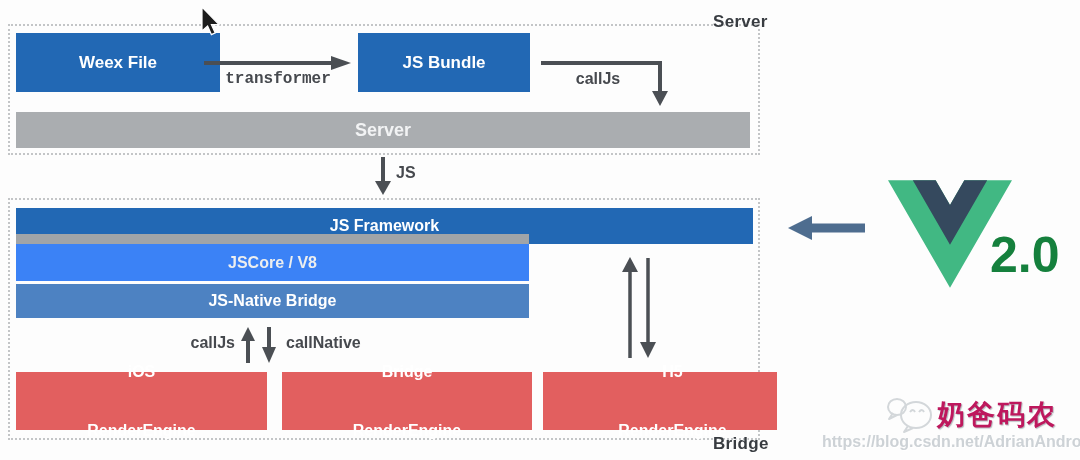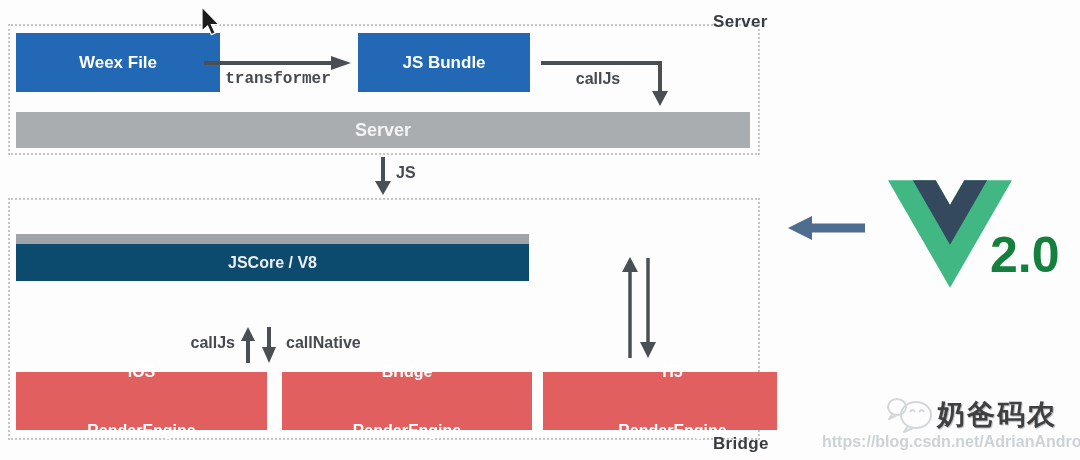--- a/index.html
+++ b/index.html
@@ -6,26 +6,26 @@
   .stage{
     position:relative;width:1080px;height:460px;background:#fdfdfd;overflow:hidden;
     font-family:"Liberation Sans",sans-serif;font-weight:bold;
   }
   .abs{position:absolute;}
   .dashedbox{border:2px dotted #c3c5c7;background:transparent;}
   .corner-label{color:#383c41;font-size:17px;letter-spacing:.3px;text-shadow:1px 1px 0 rgba(255,255,255,.65);}
   .bluebox{background:#2268b4;color:#ffffff;display:flex;align-items:center;justify-content:center;font-size:17px;}
   .graybar{background:#aaadb0;color:#f2f3f4;display:flex;align-items:center;justify-content:center;font-size:18px;}
   .fwbar{background:#2268b4;color:#ffffff;display:flex;align-items:center;justify-content:center;font-size:16px;z-index:1;}
-  .jscorebar{background:#0c4a6e;border-top:10px solid #a0a4a8;color:#eceeef;display:flex;align-items:center;justify-content:center;font-size:16px;z-index:2;box-sizing:border-box;}
+  .jscorebar{background:#3b82f6;border-top:10px solid #a0a4a8;color:#eceeef;display:flex;align-items:center;justify-content:center;font-size:16px;z-index:2;box-sizing:border-box;}
   .bridgebar{background:#4d82c2;color:#ffffff;display:flex;align-items:center;justify-content:center;font-size:16px;z-index:2;}
   .redbox{background:#e25f5f;color:#ffffff;display:flex;flex-direction:column;align-items:center;justify-content:center;font-size:16px;line-height:1.45;text-align:center;gap:36px;}
   .flowlabel{color:#46494e;font-size:16px;}
   .vue-version{color:#15803d;font-size:50px;line-height:1;}
-  .wm-name{color:#404040;font-size:28px;letter-spacing:2px;text-shadow:1px 1px 1px #b4b9bd,-1px -1px 1px #ffffff;}
+  .wm-name{color:#be185d;font-size:28px;letter-spacing:2px;text-shadow:1px 1px 1px #b4b9bd,-1px -1px 1px #ffffff;}
   .wm-url{color:#cdd2d6;font-size:16px;font-weight:bold;text-shadow:1px 1px 0 #ffffff;}
 </style>
 </head>
 <body>
 
 <div class="stage">
 
   <div class="abs dashedbox" style="left:8px;top:24px;width:748px;height:127px;"></div>
   <div class="abs corner-label" style="left:713px;top:12px;">Server</div>
 
@@ -56,25 +56,31 @@
 
   <svg class="abs" style="left:374px;top:157px;" width="18" height="40">
     <line x1="9" y1="0" x2="9" y2="26" stroke="#4b4f54" stroke-width="4"></line>
     <polygon points="1,24 17,24 9,38" fill="#4b4f54"></polygon>
   </svg>
   <div class="abs flowlabel" style="left:396px;top:164px;">JS</div>
 
   <div class="abs dashedbox" style="left:8px;top:198px;width:748px;height:238px;"></div>
   <div class="abs corner-label" style="left:713px;top:434px;z-index:3;">Bridge</div>
 
+  <div class="abs fwbar" style="left:16px;top:208px;width:737px;height:36px;">
+    <span>JS Framework</span>
+  </div>
 
   <div class="abs jscorebar" style="left:16px;top:234px;width:513px;height:47px;">
     <span>JSCore / V8</span>
   </div>
 
+  <div class="abs bridgebar" style="left:16px;top:284px;width:513px;height:34px;">
+    <span>JS-Native Bridge</span>
+  </div>
 
   <div class="abs flowlabel" style="left:155px;top:334px;width:80px;text-align:right;">callJs</div>
   <svg class="abs" style="left:240px;top:325px;" width="16" height="40">
     <polygon points="1,16 15,16 8,2" fill="#4b4f54"></polygon>
     <line x1="8" y1="14" x2="8" y2="38" stroke="#4b4f54" stroke-width="4"></line>
   </svg>
   <svg class="abs" style="left:261px;top:325px;" width="16" height="40">
     <line x1="8" y1="2" x2="8" y2="24" stroke="#4b4f54" stroke-width="4"></line>
     <polygon points="1,22 15,22 8,38" fill="#4b4f54"></polygon>
   </svg>

